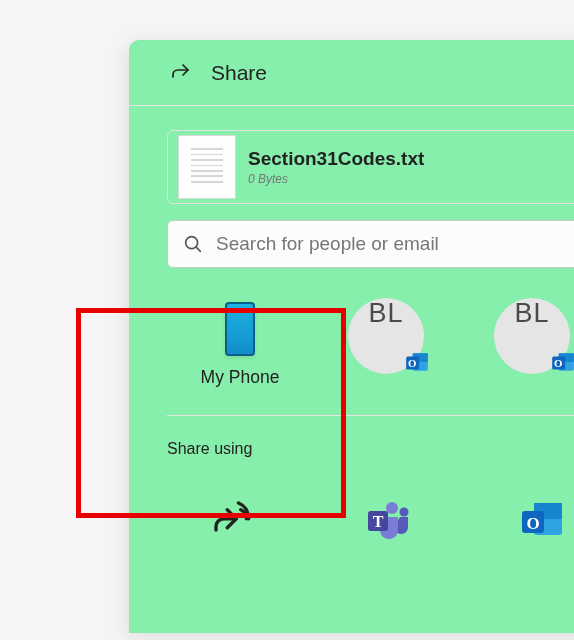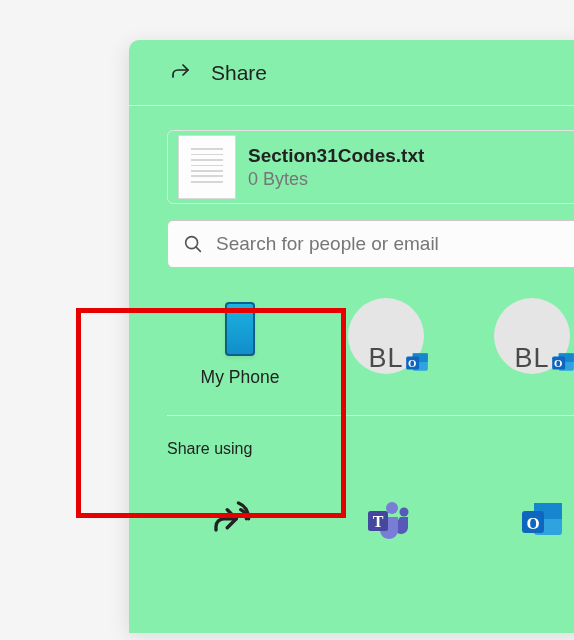--- a/index.html
+++ b/index.html
@@ -55,21 +55,21 @@
       content: "";
       position: absolute;
       top: 12px; left: 12px; right: 12px; bottom: 12px;
       background: repeating-linear-gradient(
         to bottom,
         #d6d6d6 0px, #d6d6d6 1.5px, transparent 1.5px, transparent 5.5px
       );
     }
     .file-meta { display: flex; flex-direction: column; gap: 2px; }
     .file-name { font-size: 19px; font-weight: 600; color: #222; }
-    .file-size { font-size: 18px; color: #767676; }
+    .file-size { font-size: 12px; color: #767676; font-style: italic; }
     .search-wrap {
       margin-top: 16px;
       display: flex;
       align-items: center;
       border: 1px solid #c9c9c9;
       border-radius: 6px;
       height: 48px;
       width: 472px;
       background: #fcfcfc;
       padding: 0 14px;
@@ -109,21 +109,21 @@
       display: flex; justify-content: center; align-items: flex-start;
       box-shadow: 0 2px 4px rgba(0,0,0,0.08);
     }
     .phone-notch {
       width: 10px; height: 3px; background: #0d5e89;
       border-radius: 2px; margin-top: 4px;
     }
     .avatar {
       width: 76px; height: 76px; border-radius: 50%;
       background: #e5e5e5;
-      display: flex; align-items: flex-end; justify-content: center;
+      display: flex; align-items: flex-start; justify-content: center;
       font-size: 27px; color: #4a4a4a;
       position: relative;
       letter-spacing: 1px;
     }
     .avatar-badge {
       position: absolute; right: -6px; bottom: -1px;
       width: 26px; height: 26px;
       display:flex; align-items:center; justify-content:center;
       border-radius: 4px;
     }

